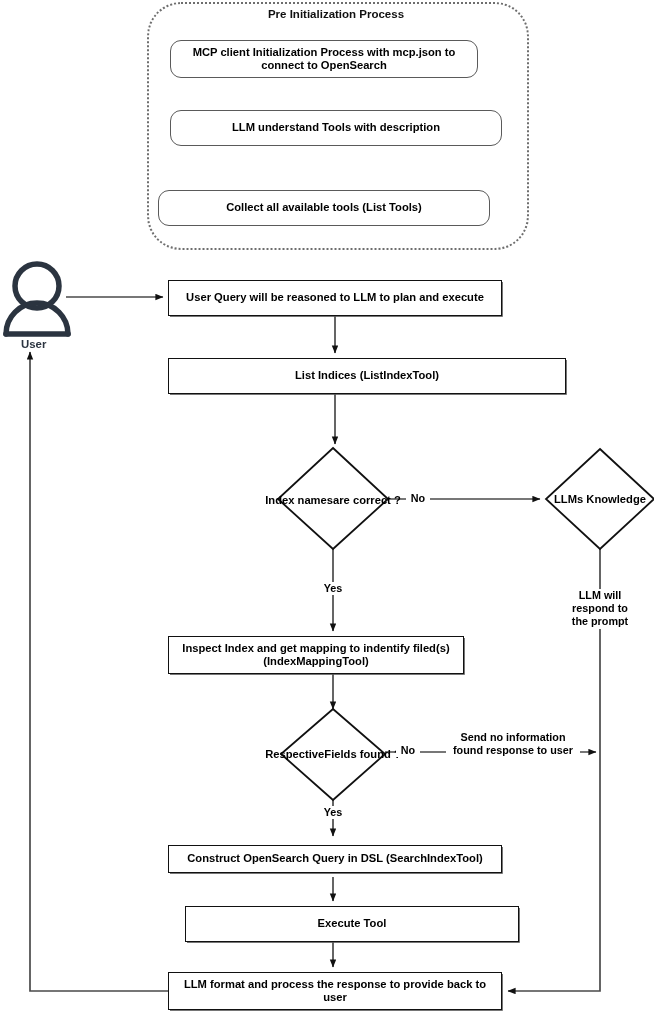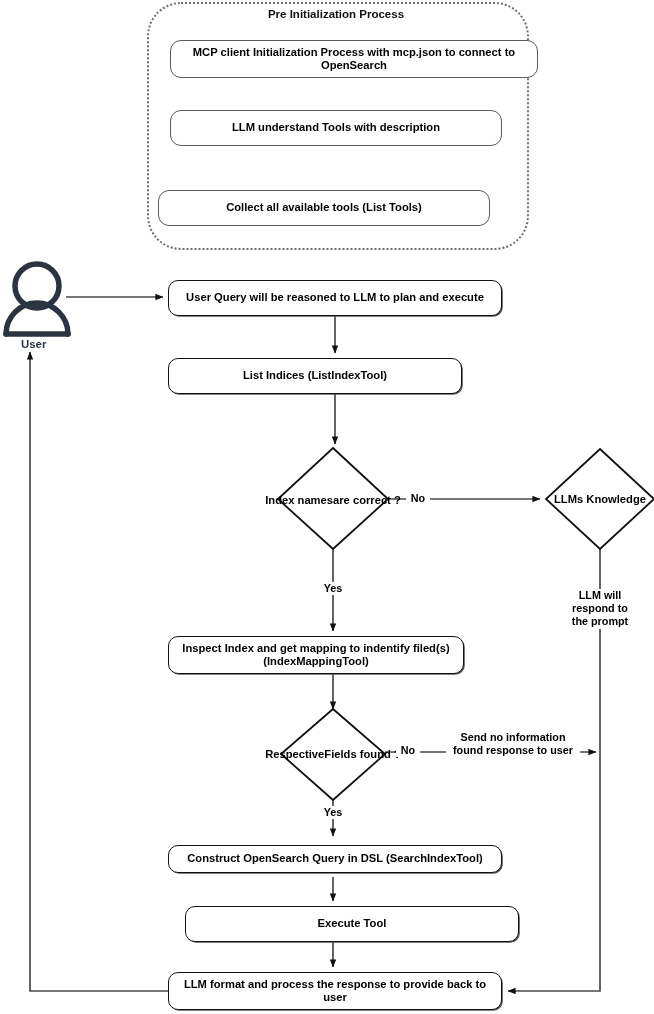--- a/index.html
+++ b/index.html
@@ -3,21 +3,21 @@
 <meta charset="utf-8">
 <style>
   html,body{margin:0;padding:0;background:#ffffff;}
   body{width:654px;height:1014px;position:relative;overflow:hidden;
        font-family:"Liberation Sans","DejaVu Sans",sans-serif;}
   #stage{position:absolute;left:0;top:0;width:654px;height:1014px;}
   svg.layer{position:absolute;left:0;top:0;width:654px;height:1014px;overflow:visible;}
   .node{position:absolute;box-sizing:border-box;display:flex;align-items:center;
         justify-content:center;text-align:center;font-weight:bold;color:#000;
         line-height:1.18;z-index:3;background:#fff;}
-  .proc{border:1.6px solid #111;border-radius:10px;font-size:11.2px;padding:2px 7px;
+  .proc{border:1.6px solid #111;border-radius:0;font-size:11.2px;padding:2px 7px;
         box-shadow:1.4px 1.4px 0 -0.6px #555;}
   .inner-proc{border:1.7px solid #5a5a5a;border-radius:11px;font-size:11.2px;padding:2px 10px;}
   .group-title{position:absolute;font-size:11.5px;font-weight:bold;color:#111;z-index:3;}
   .dotted-group{position:absolute;border:2px dotted #6e6e6e;border-radius:34px;
                 background:transparent;z-index:1;}
   .diamond-label{position:absolute;display:flex;align-items:center;justify-content:center;
                  text-align:center;font-size:11.2px;font-weight:bold;color:#000;z-index:4;
                  white-space:nowrap;line-height:1.15;}
   .edge-label{position:absolute;font-size:10.8px;font-weight:bold;color:#000;z-index:5;
               text-align:center;line-height:1.22;background:#fff;}
@@ -25,35 +25,35 @@
 </style>
 </head>
 <body>
 
 <div id="stage">
 
   <div class="dotted-group" style="left:147px;top:2px;width:378px;height:244px;"></div>
 
   <div class="group-title" style="left:147px;top:8px;width:378px;text-align:center;">Pre Initialization Process</div>
 
-  <div class="node inner-proc" style="left:170px;top:40px;width:368px;height:38px;">MCP client Initialization Process with mcp.json to connect to OpenSearch</div>
+  <div class="node inner-proc" style="left:170px;top:40px;width:308px;height:38px;">MCP client Initialization Process with mcp.json to connect to OpenSearch</div>
   <div class="node inner-proc" style="left:170px;top:110px;width:332px;height:36px;">LLM understand Tools with description</div>
   <div class="node inner-proc" style="left:158px;top:190px;width:332px;height:36px;">Collect all available tools (List Tools)</div>
 
   <svg class="layer" style="z-index:2;">
     <g fill="none" stroke="#2b3440" stroke-width="5.5" stroke-linecap="round">
       <circle cx="37" cy="286" r="22"></circle>
       <path d="M6 334 A31 31 0 0 1 68 334"></path>
       <line x1="6" y1="334" x2="68" y2="334"></line>
     </g>
   </svg>
   <div class="user-label" style="left:21px;top:338px;">User</div>
 
   <div class="node proc" style="left:168px;top:280px;width:334px;height:36px;">User Query will be reasoned to LLM to plan and execute</div>
-  <div class="node proc" style="left:168px;top:358px;width:294px;height:36px;">List Indices (ListIndexTool)</div>
+  <div class="node proc" style="left:168px;top:358px;width:398px;height:36px;">List Indices (ListIndexTool)</div>
   <div class="node proc" style="left:168px;top:608px;width:296px;height:38px;margin-top:28px;">Inspect Index and get mapping to indentify filed(s) (IndexMappingTool)</div>
   <div class="node proc" style="left:168px;top:845px;width:334px;height:28px;">Construct OpenSearch Query in DSL (SearchIndexTool)</div>
   <div class="node proc" style="left:168px;top:906px;width:334px;height:36px;margin-left:17px;">Execute Tool</div>
   <div class="node proc" style="left:168px;top:972px;width:334px;height:38px;">LLM format and process the response to provide back to user</div>
 
   <svg class="layer" style="z-index:2;">
     <defs>
       <marker id="ah" markerWidth="9" markerHeight="9" refX="7.6" refY="3.2" orient="auto" markerUnits="userSpaceOnUse">
         <path d="M0,0 L8,3.2 L0,6.4 z" fill="#111"></path>
       </marker>

